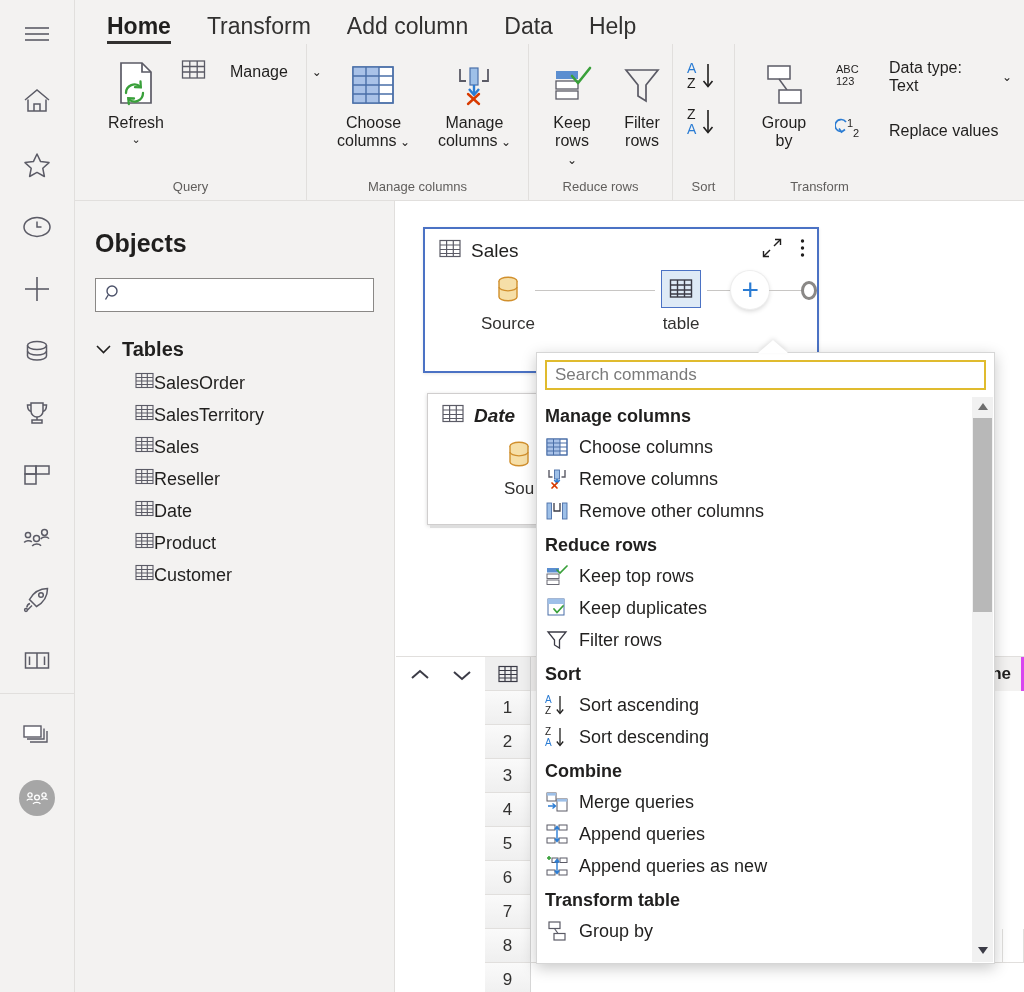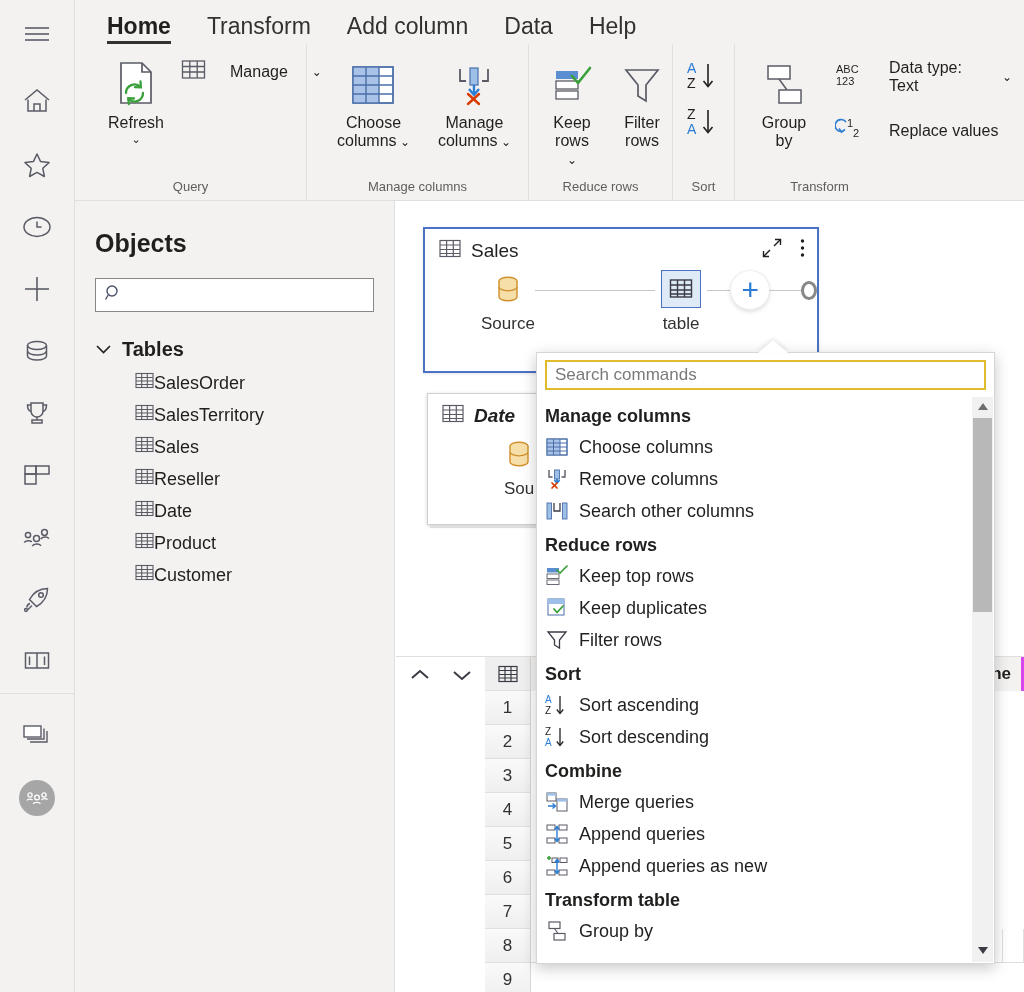--- a/index.html
+++ b/index.html
@@ -841,21 +841,21 @@
         <span class="mi-icon">
           <svg width="22" height="20" viewBox="0 0 22 20">
             <rect x="1" y="2" width="4.5" height="16" fill="#9ec0e8" stroke="#4a6fa8" stroke-width="0.9"></rect>
             <rect x="16.5" y="2" width="4.5" height="16" fill="#9ec0e8" stroke="#4a6fa8" stroke-width="0.9"></rect>
             <g stroke="#3b3b46" stroke-width="1.3" fill="none">
                 <path d="M8 2 V10 H11"></path>
                 <path d="M14 2 V10 H11"></path>
               </g>
           </svg>
         </span>
-        <span>Search other columns</span>
+        <span>Remove other columns</span>
       </div>
 
       <div class="menu-group">Reduce rows</div>
       <div class="menu-item">
         <span class="mi-icon">
           <svg width="22" height="22" viewBox="0 0 22 22">
             <rect x="1" y="3" width="12" height="4.5" fill="#5b8ed0"></rect>
             <rect x="1" y="9" width="12" height="4.5" fill="#fff" stroke="#5b5b66" stroke-width="0.9"></rect>
             <rect x="1" y="15" width="12" height="4.5" fill="#fff" stroke="#5b5b66" stroke-width="0.9"></rect>
             <path d="M11 5 L14 8 L21 1" stroke="#39a03a" stroke-width="1.7" fill="none" stroke-linecap="round"></path>

